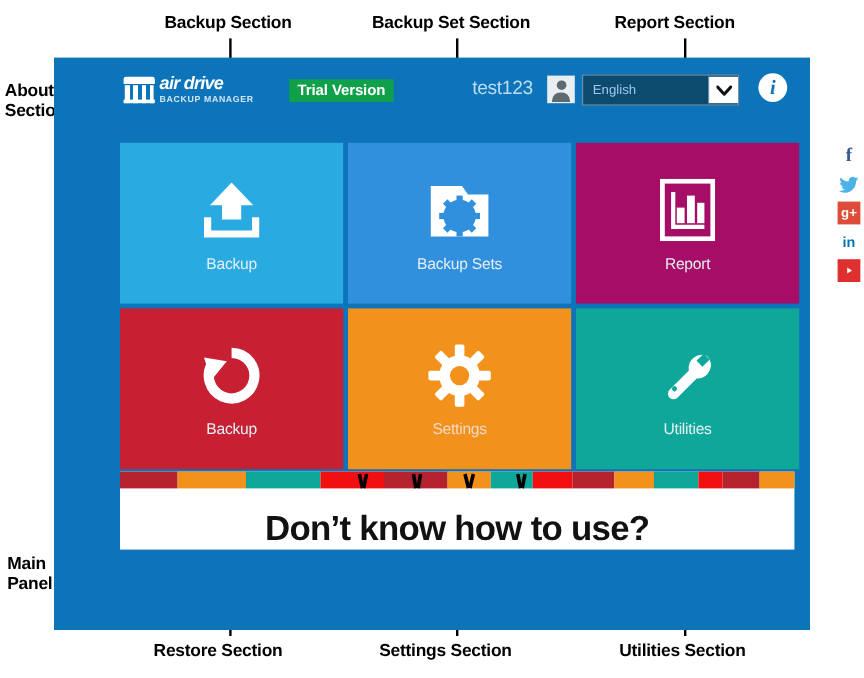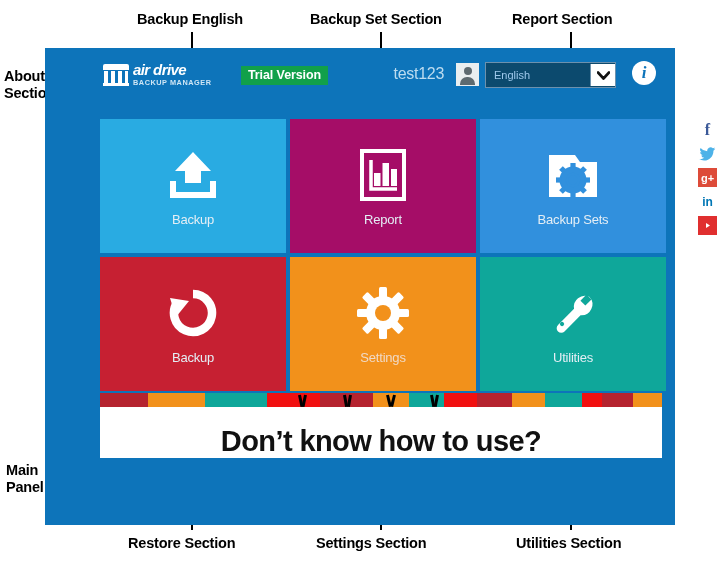--- a/index.html
+++ b/index.html
@@ -203,21 +203,21 @@
   .social svg{display:block;}
 </style>
 </head>
 <body>
 
 <div class="anno" style="left:4px;top:68px;">About
 Section</div>
 <div class="leader-h" style="left:60px;top:73px;width:86px;"></div>
 <div class="arrow-right" style="left:144px;top:68px;"></div>
 
-<div class="anno" style="left:137px;top:11px;">Backup English</div>
+<div class="anno" style="left:137px;top:11px;">Backup Section</div>
 <div class="leader-v" style="left:191px;top:32px;height:138px;"></div>
 <div class="arrow-down" style="left:187px;top:168px;"></div>
 
 <div class="anno" style="left:310px;top:11px;">Backup Set Section</div>
 <div class="leader-v" style="left:380px;top:32px;height:120px;"></div>
 <div class="arrow-down" style="left:376px;top:150px;"></div>
 
 <div class="anno" style="left:512px;top:11px;">Report Section</div>
 <div class="leader-v" style="left:570px;top:32px;height:118px;"></div>
 <div class="arrow-down" style="left:566px;top:148px;"></div>
@@ -279,33 +279,20 @@
   <div id="tiles">
 
     <div class="tile" style="background:#29abe2;">
       <span class="tile-icon">
         <svg width="52" height="50" viewBox="0 0 52 50">
           <path d="M26 2 L44 21 H34 V33 H18 V21 H8 Z" fill="#fff"></path>
           <path d="M6 31 V45 H46 V31" stroke="#fff" stroke-width="6" fill="none"></path>
         </svg>
       </span>
       <span class="tile-label">Backup</span>
-    </div>
-
-    <div class="tile" style="background:#a50d67;">
-      <span class="tile-icon">
-        <svg width="46" height="52" viewBox="0 0 46 52">
-          <rect x="2" y="2" width="42" height="48" fill="none" stroke="#fff" stroke-width="4"></rect>
-          <path d="M11 11 V40 H37" stroke="#fff" stroke-width="3.5" fill="none"></path>
-          <rect x="14" y="24" width="6.5" height="13" fill="#fff"></rect>
-          <rect x="22.5" y="14" width="6.5" height="23" fill="#fff"></rect>
-          <rect x="31" y="20" width="6" height="17" fill="#fff"></rect>
-        </svg>
-      </span>
-      <span class="tile-label">Report</span>
     </div>
 
     <div class="tile" style="background:#3190dd;">
       <span class="tile-icon">
         <svg width="52" height="48" viewBox="0 0 52 48">
           <path d="M2 4 H28 L33 11 H50 V46 H2 Z" fill="#fff"></path>
           <g transform="translate(26,29)">
             <circle r="13.5" fill="#3190dd"></circle>
             <g fill="#3190dd">
               <rect x="-2.6" y="-17" width="5.2" height="7"></rect>
@@ -316,20 +303,33 @@
               <rect x="-2.6" y="10" width="5.2" height="7" transform="rotate(45)"></rect>
               <rect x="-17" y="-2.6" width="7" height="5.2" transform="rotate(45)"></rect>
               <rect x="10" y="-2.6" width="7" height="5.2" transform="rotate(45)"></rect>
             </g>
             <circle r="9.5" fill="none" stroke="#3190dd" stroke-width="4.5"></circle>
             <circle r="4.6" fill="#3190dd"></circle>
           </g>
         </svg>
       </span>
       <span class="tile-label">Backup Sets</span>
+    </div>
+
+    <div class="tile" style="background:#a50d67;">
+      <span class="tile-icon">
+        <svg width="46" height="52" viewBox="0 0 46 52">
+          <rect x="2" y="2" width="42" height="48" fill="none" stroke="#fff" stroke-width="4"></rect>
+          <path d="M11 11 V40 H37" stroke="#fff" stroke-width="3.5" fill="none"></path>
+          <rect x="14" y="24" width="6.5" height="13" fill="#fff"></rect>
+          <rect x="22.5" y="14" width="6.5" height="23" fill="#fff"></rect>
+          <rect x="31" y="20" width="6" height="17" fill="#fff"></rect>
+        </svg>
+      </span>
+      <span class="tile-label">Report</span>
     </div>
 
     <div class="tile" style="background:#c62032;">
       <span class="tile-icon">
         <svg width="52" height="50" viewBox="0 0 52 50">
           <path d="M26 6 a19 19 0 1 1 -15.5 8" stroke="#fff" stroke-width="8.5" fill="none" stroke-linecap="butt"></path>
           <path d="M3 10 L22 13 L9 29 Z" fill="#fff"></path>
         </svg>
       </span>
       <span class="tile-label">Backup</span>

